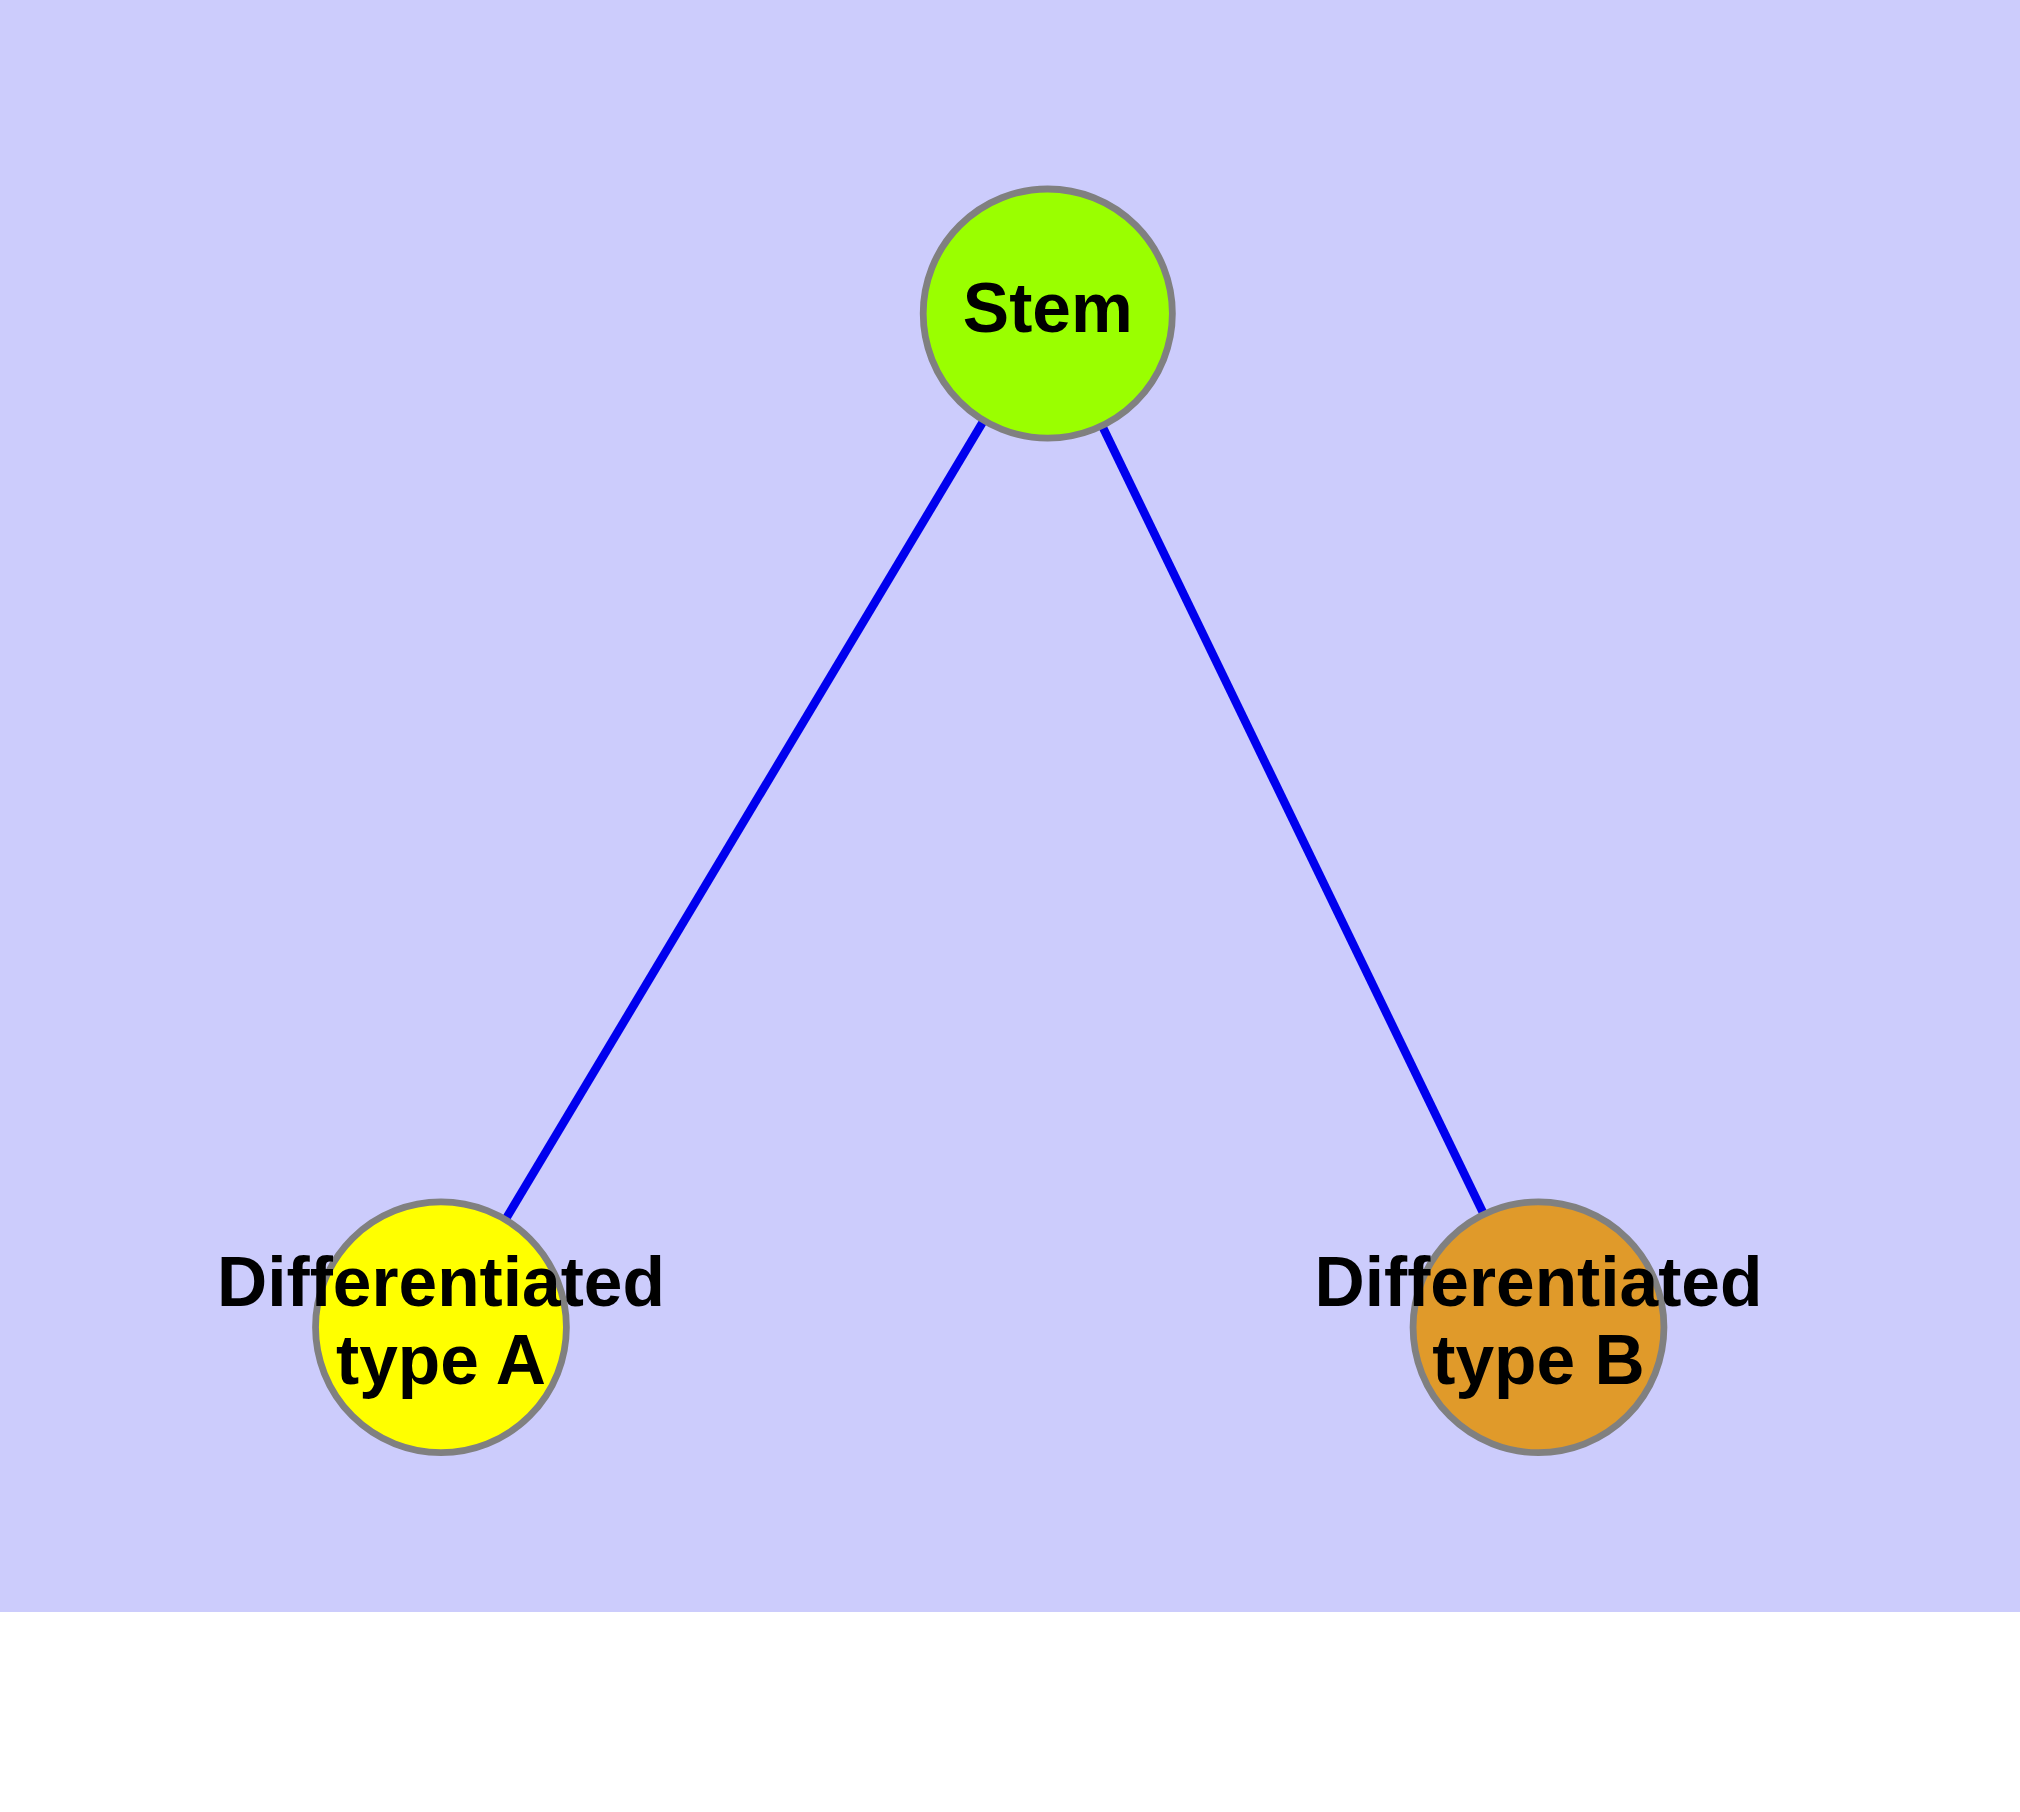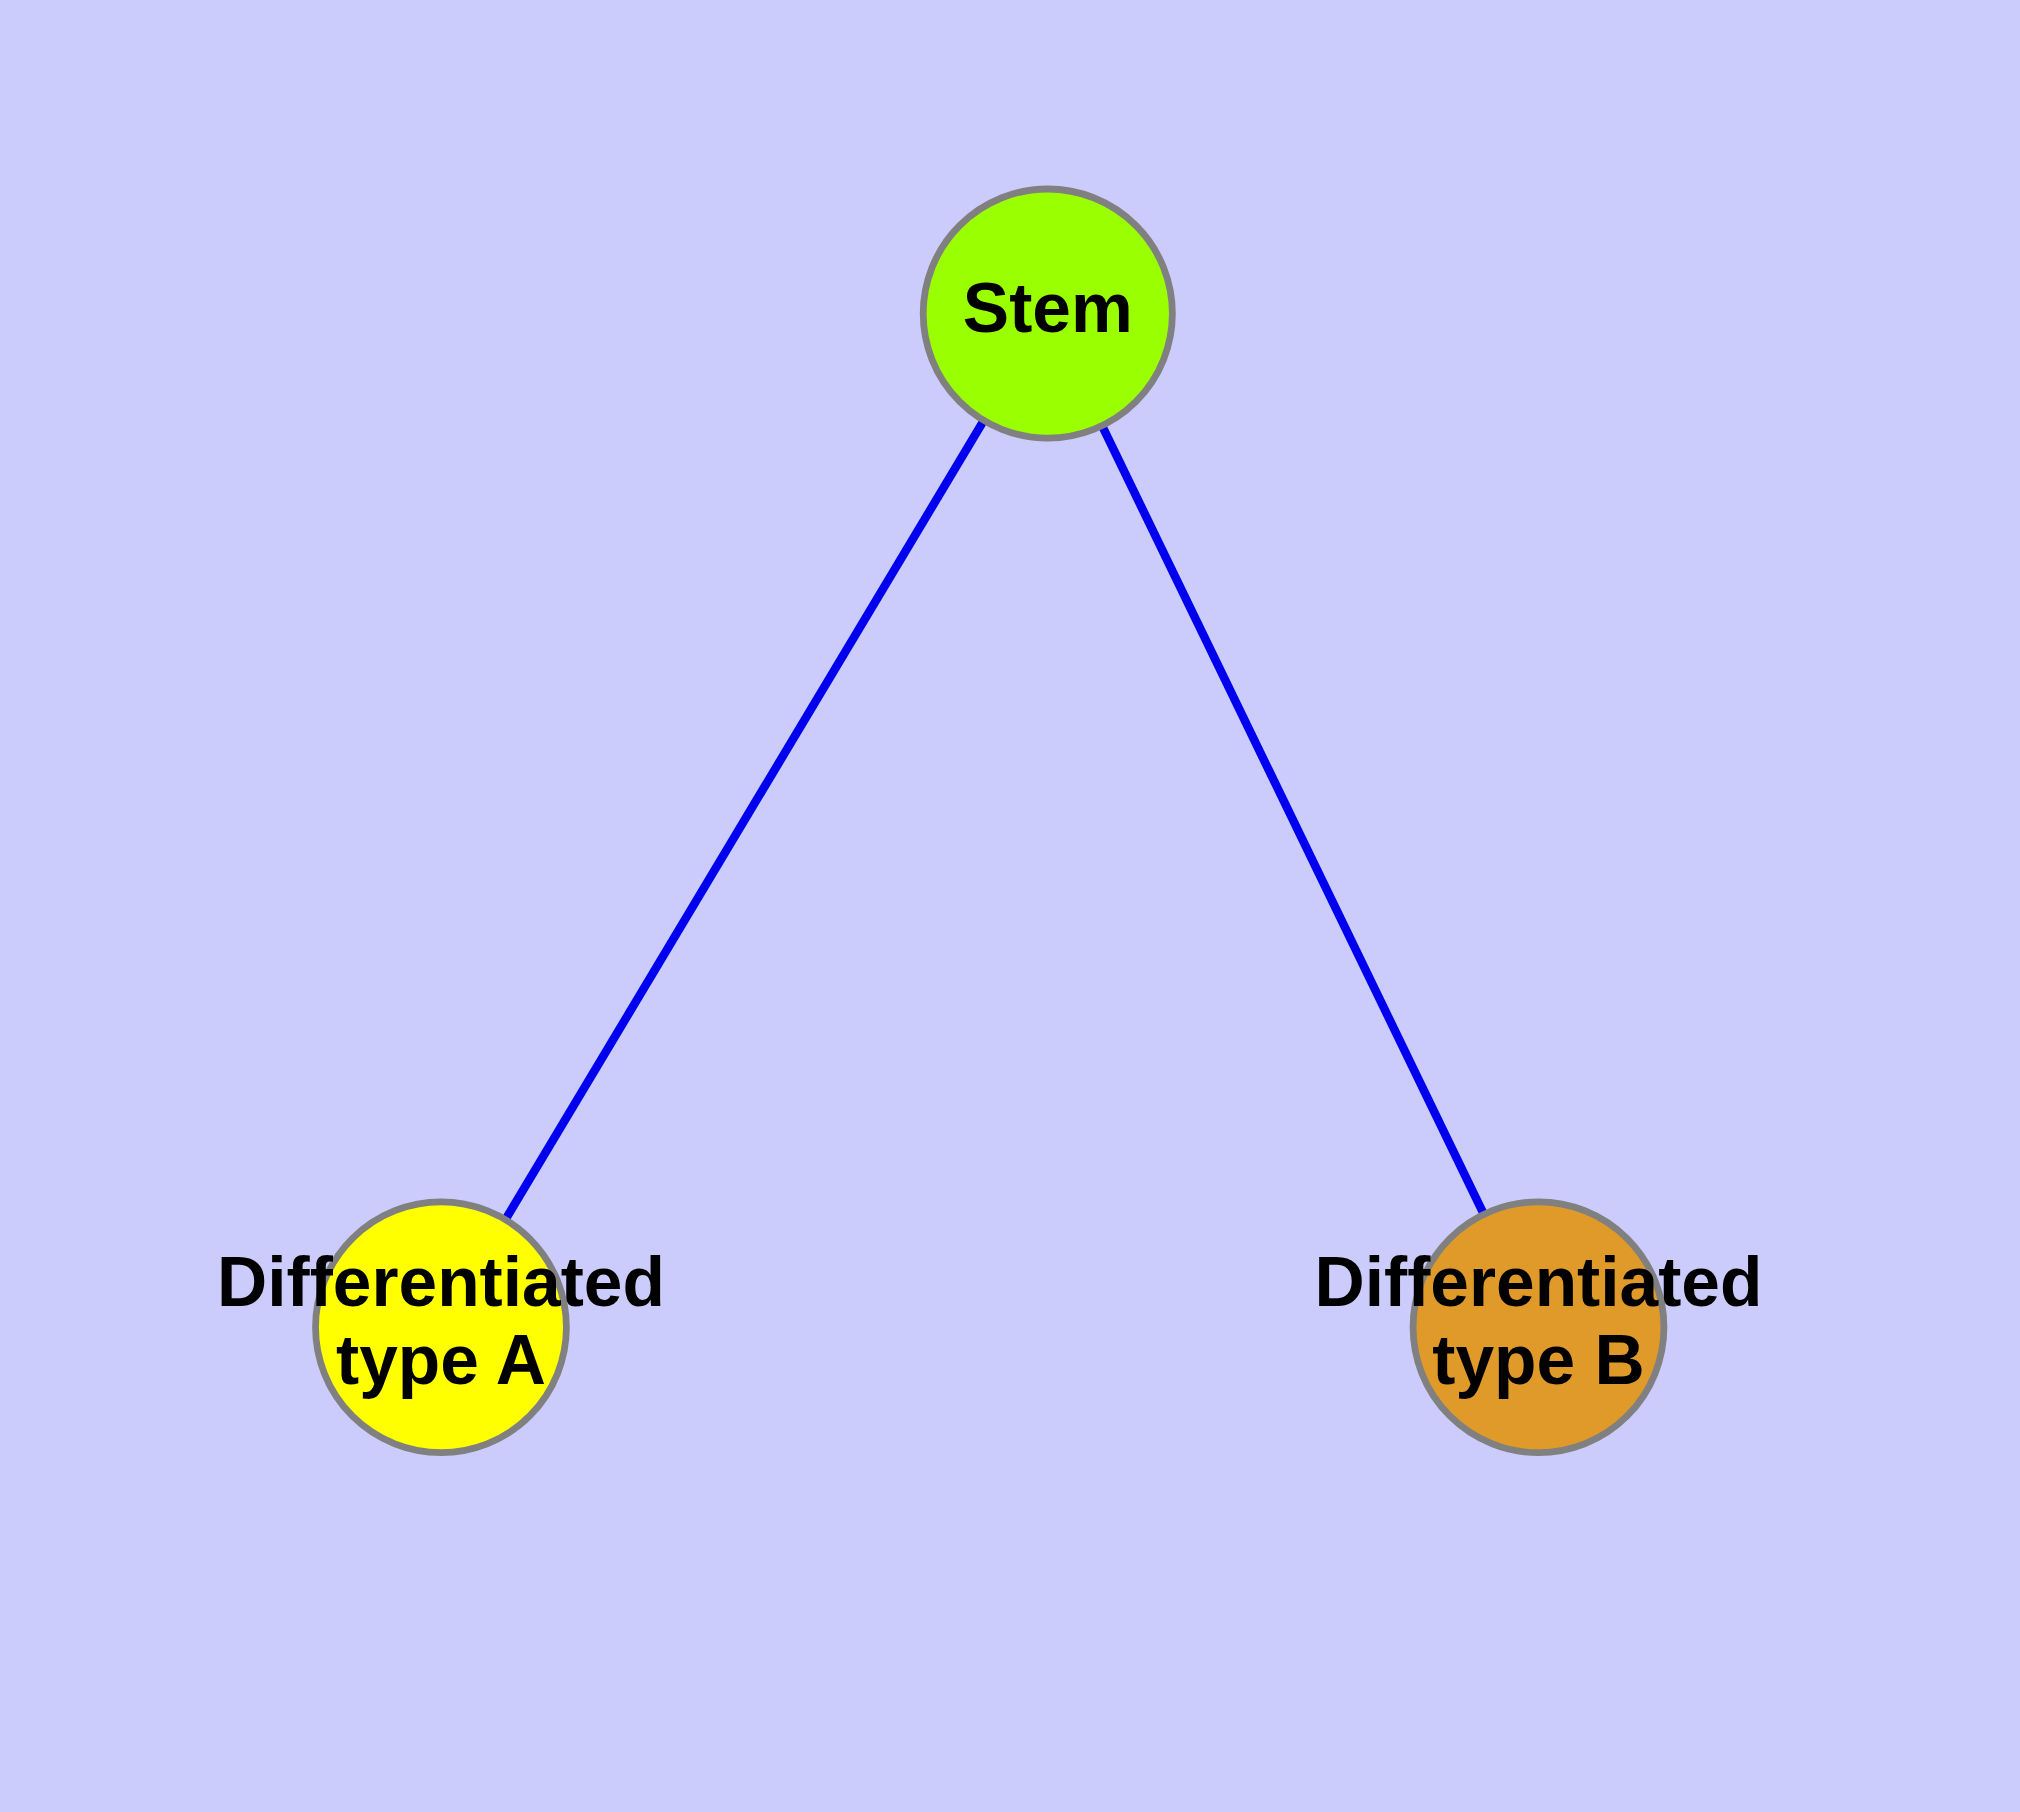--- a/index.html
+++ b/index.html
@@ -28,21 +28,21 @@
     font-weight: bold;
     fill: #000000;
     dominant-baseline: middle;
     text-anchor: middle;
     white-space: pre;
   }
 </style>
 </head>
 <body>
 
-<div id="canvas" style="width: 2021px; height: 1812px; background: rgb(204, 204, 252);">
+<div id="canvas" style="width: 2021px; height: 1612px; background: rgb(204, 204, 252);">
   <svg id="graph-svg" viewBox="0 0 2384 2138" xmlns="http://www.w3.org/2000/svg" style="width: 2021px; height: 1812px;">
 
     <rect id="bg-rect" x="0" y="0" width="2384" height="2138" fill="#ccccfc"></rect>
 
     <g id="edges-layer">
         <line x1="1236" y1="370" x2="520" y2="1566" stroke="#0000ee" stroke-width="10" stroke-linecap="butt"></line>
         <line x1="1236" y1="370" x2="1815" y2="1566" stroke="#0000ee" stroke-width="10" stroke-linecap="butt"></line>
       </g>
     <g id="nodes-layer">
         <circle cx="1236" cy="370" r="147" fill="#9aff00" stroke="#808080" stroke-width="8"></circle>

